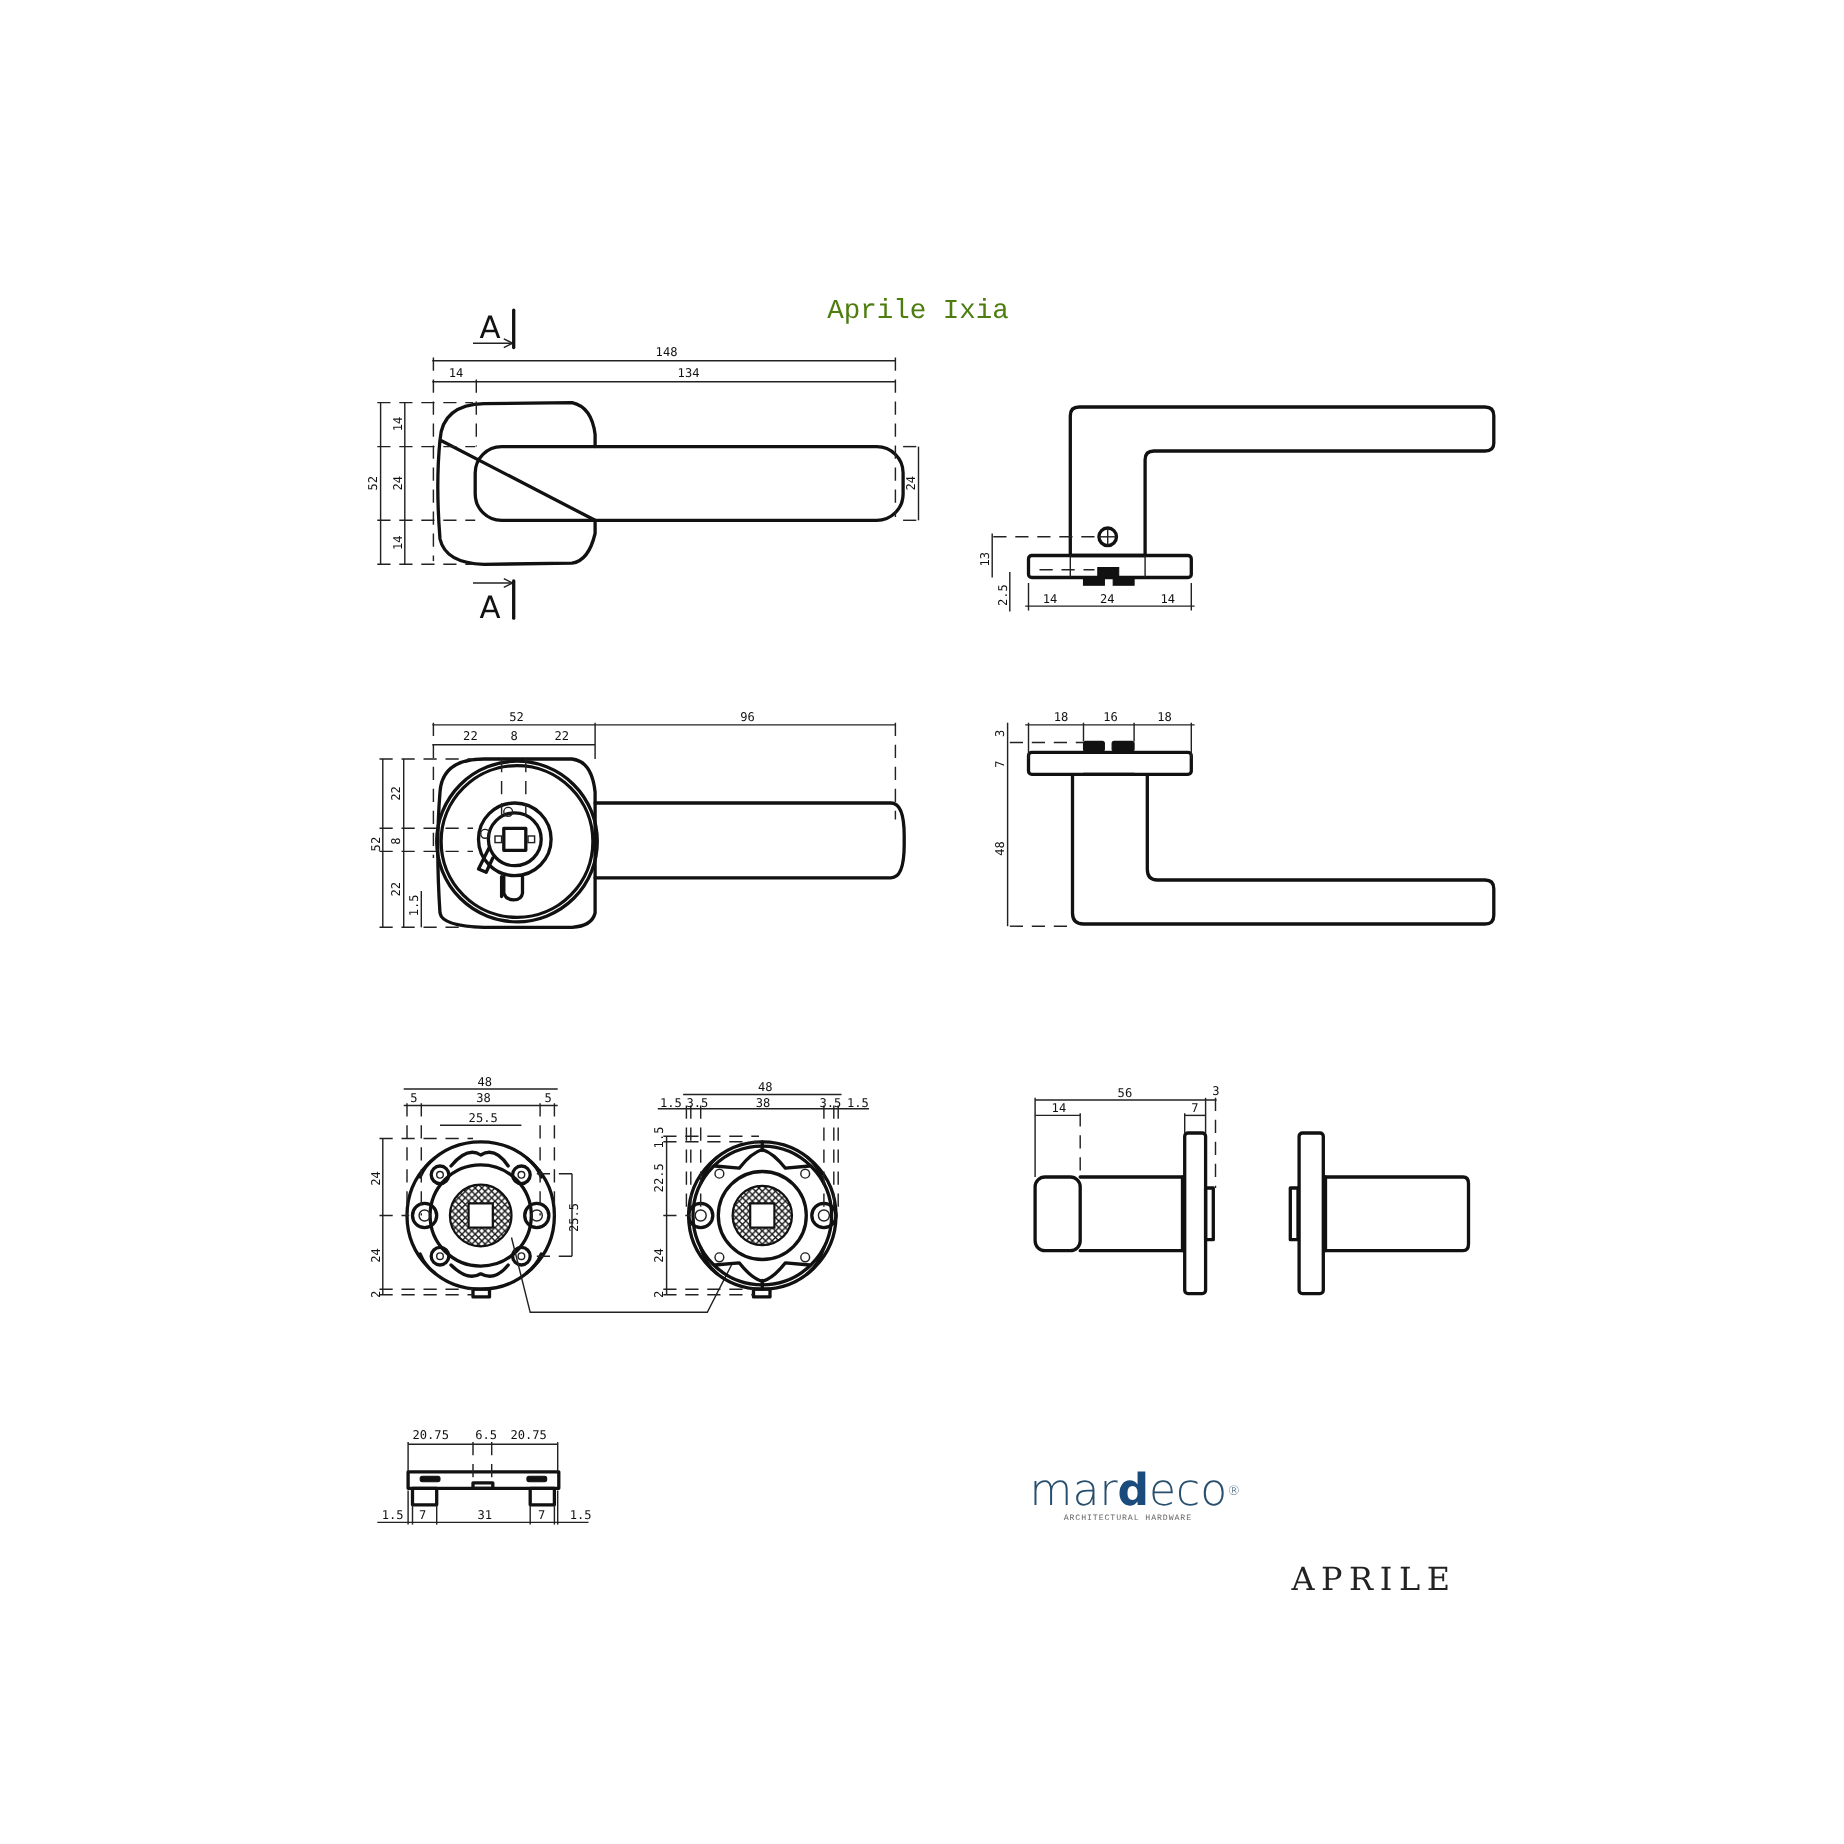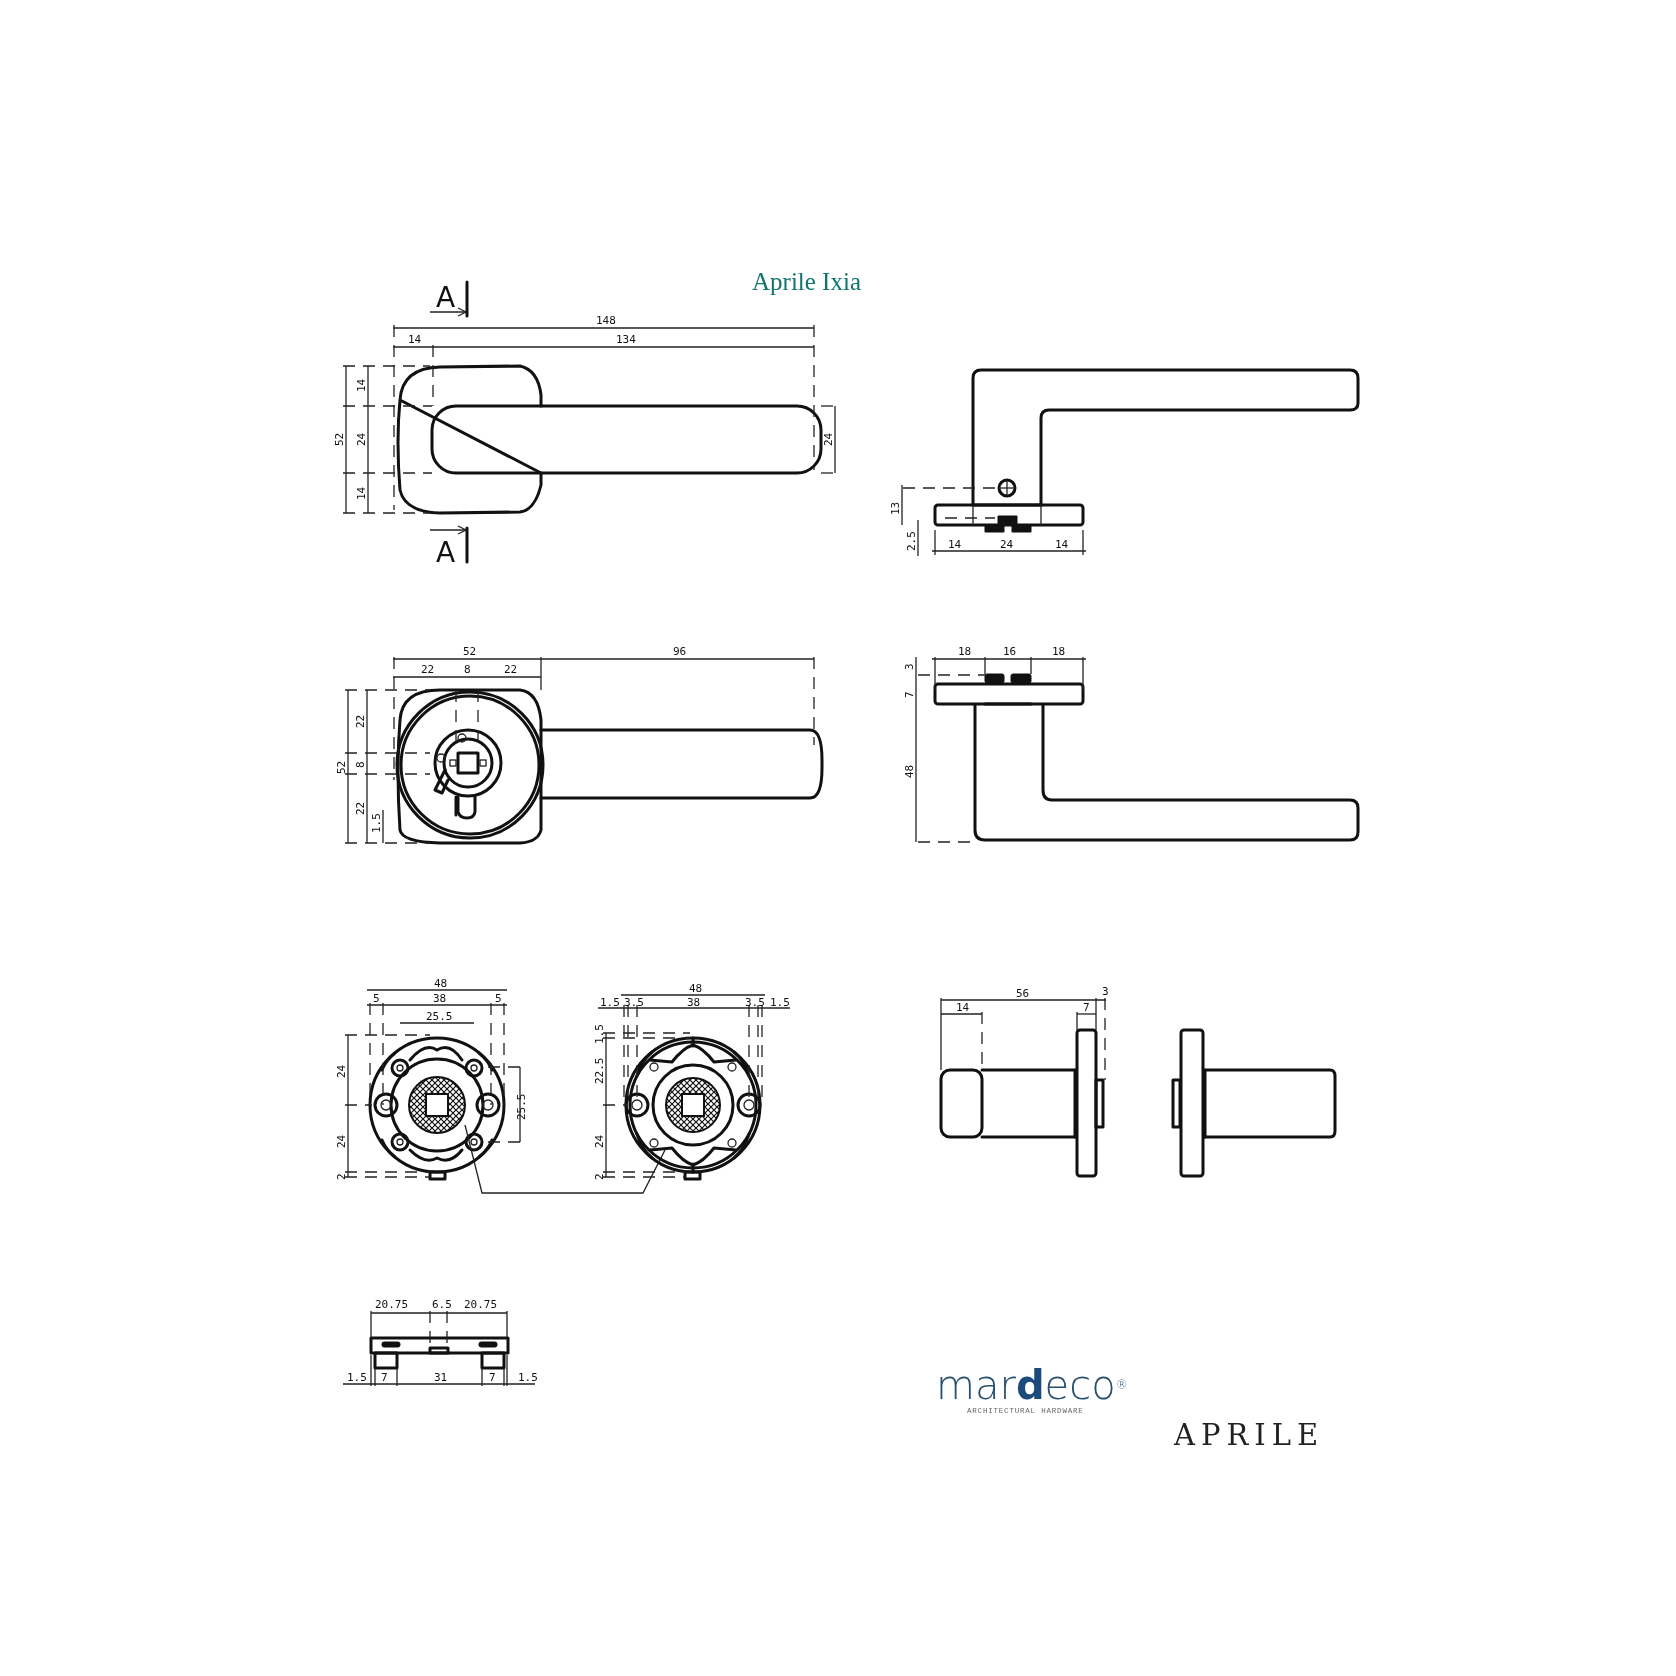--- a/index.html
+++ b/index.html
@@ -1,30 +1,30 @@
 <!DOCTYPE html>
 <html><head>
 <meta charset="utf-8">
 <style>
   html, body { margin: 0; padding: 0; background: #ffffff; }
   body { width: 1676px; height: 1676px; position: relative; overflow: hidden;
          font-family: "DejaVu Sans", sans-serif; color: #111; }
   .title { position: absolute; left: 752px; top: 268px; font-size: 25px;
-           font-family: Liberation Serif, serif; color: #0f766e; }
+           font-family: Liberation Mono, monospace; color: #4d7c0f; }
   svg.drawing { position: absolute; left: 0; top: 0; }
   .ln { stroke: #111; fill: none; stroke-width: 3; stroke-linecap: round; stroke-linejoin: round; }
   .thin { stroke: #222; fill: none; stroke-width: 1.3; }
   .dash { stroke: #222; fill: none; stroke-width: 1.3; stroke-dasharray: 12 8; }
   .fill { fill: #111; stroke: #111; }
   .dim { font-family: "DejaVu Sans Mono", monospace; font-size: 11px; fill: #111; }
   .hatch { fill: url(#xhatch); stroke: #111; stroke-width: 2; }
   .logo { position: absolute; }
   .mardeco { left: 936px; top: 1335px; }
   .mardeco .word { font-family: "DejaVu Sans", sans-serif; font-size: 40px; font-weight: 300;
-                   color: #28506e; letter-spacing: 0px; line-height: 40px; margin-top: 30px; }
+                   color: #28506e; letter-spacing: 0px; line-height: 40px; }
   .mardeco .word b { color: #1b4b7d; font-weight: 700; }
   .mardeco .reg { font-size: 12px; vertical-align: top; color: #28506e; }
   .mardeco .tag { font-family: Liberation Mono, monospace; font-size: 7.5px; color: #666;
                   letter-spacing: 0.8px; margin-left: 31px; margin-top: 2px; }
   .aprile { left: 1160px; top: 1418px; font-family: "DejaVu Serif", serif; font-size: 29px;
             letter-spacing: 6px; color: #222; margin-left: 14px; }
 </style>
 </head>
 <body>
 

